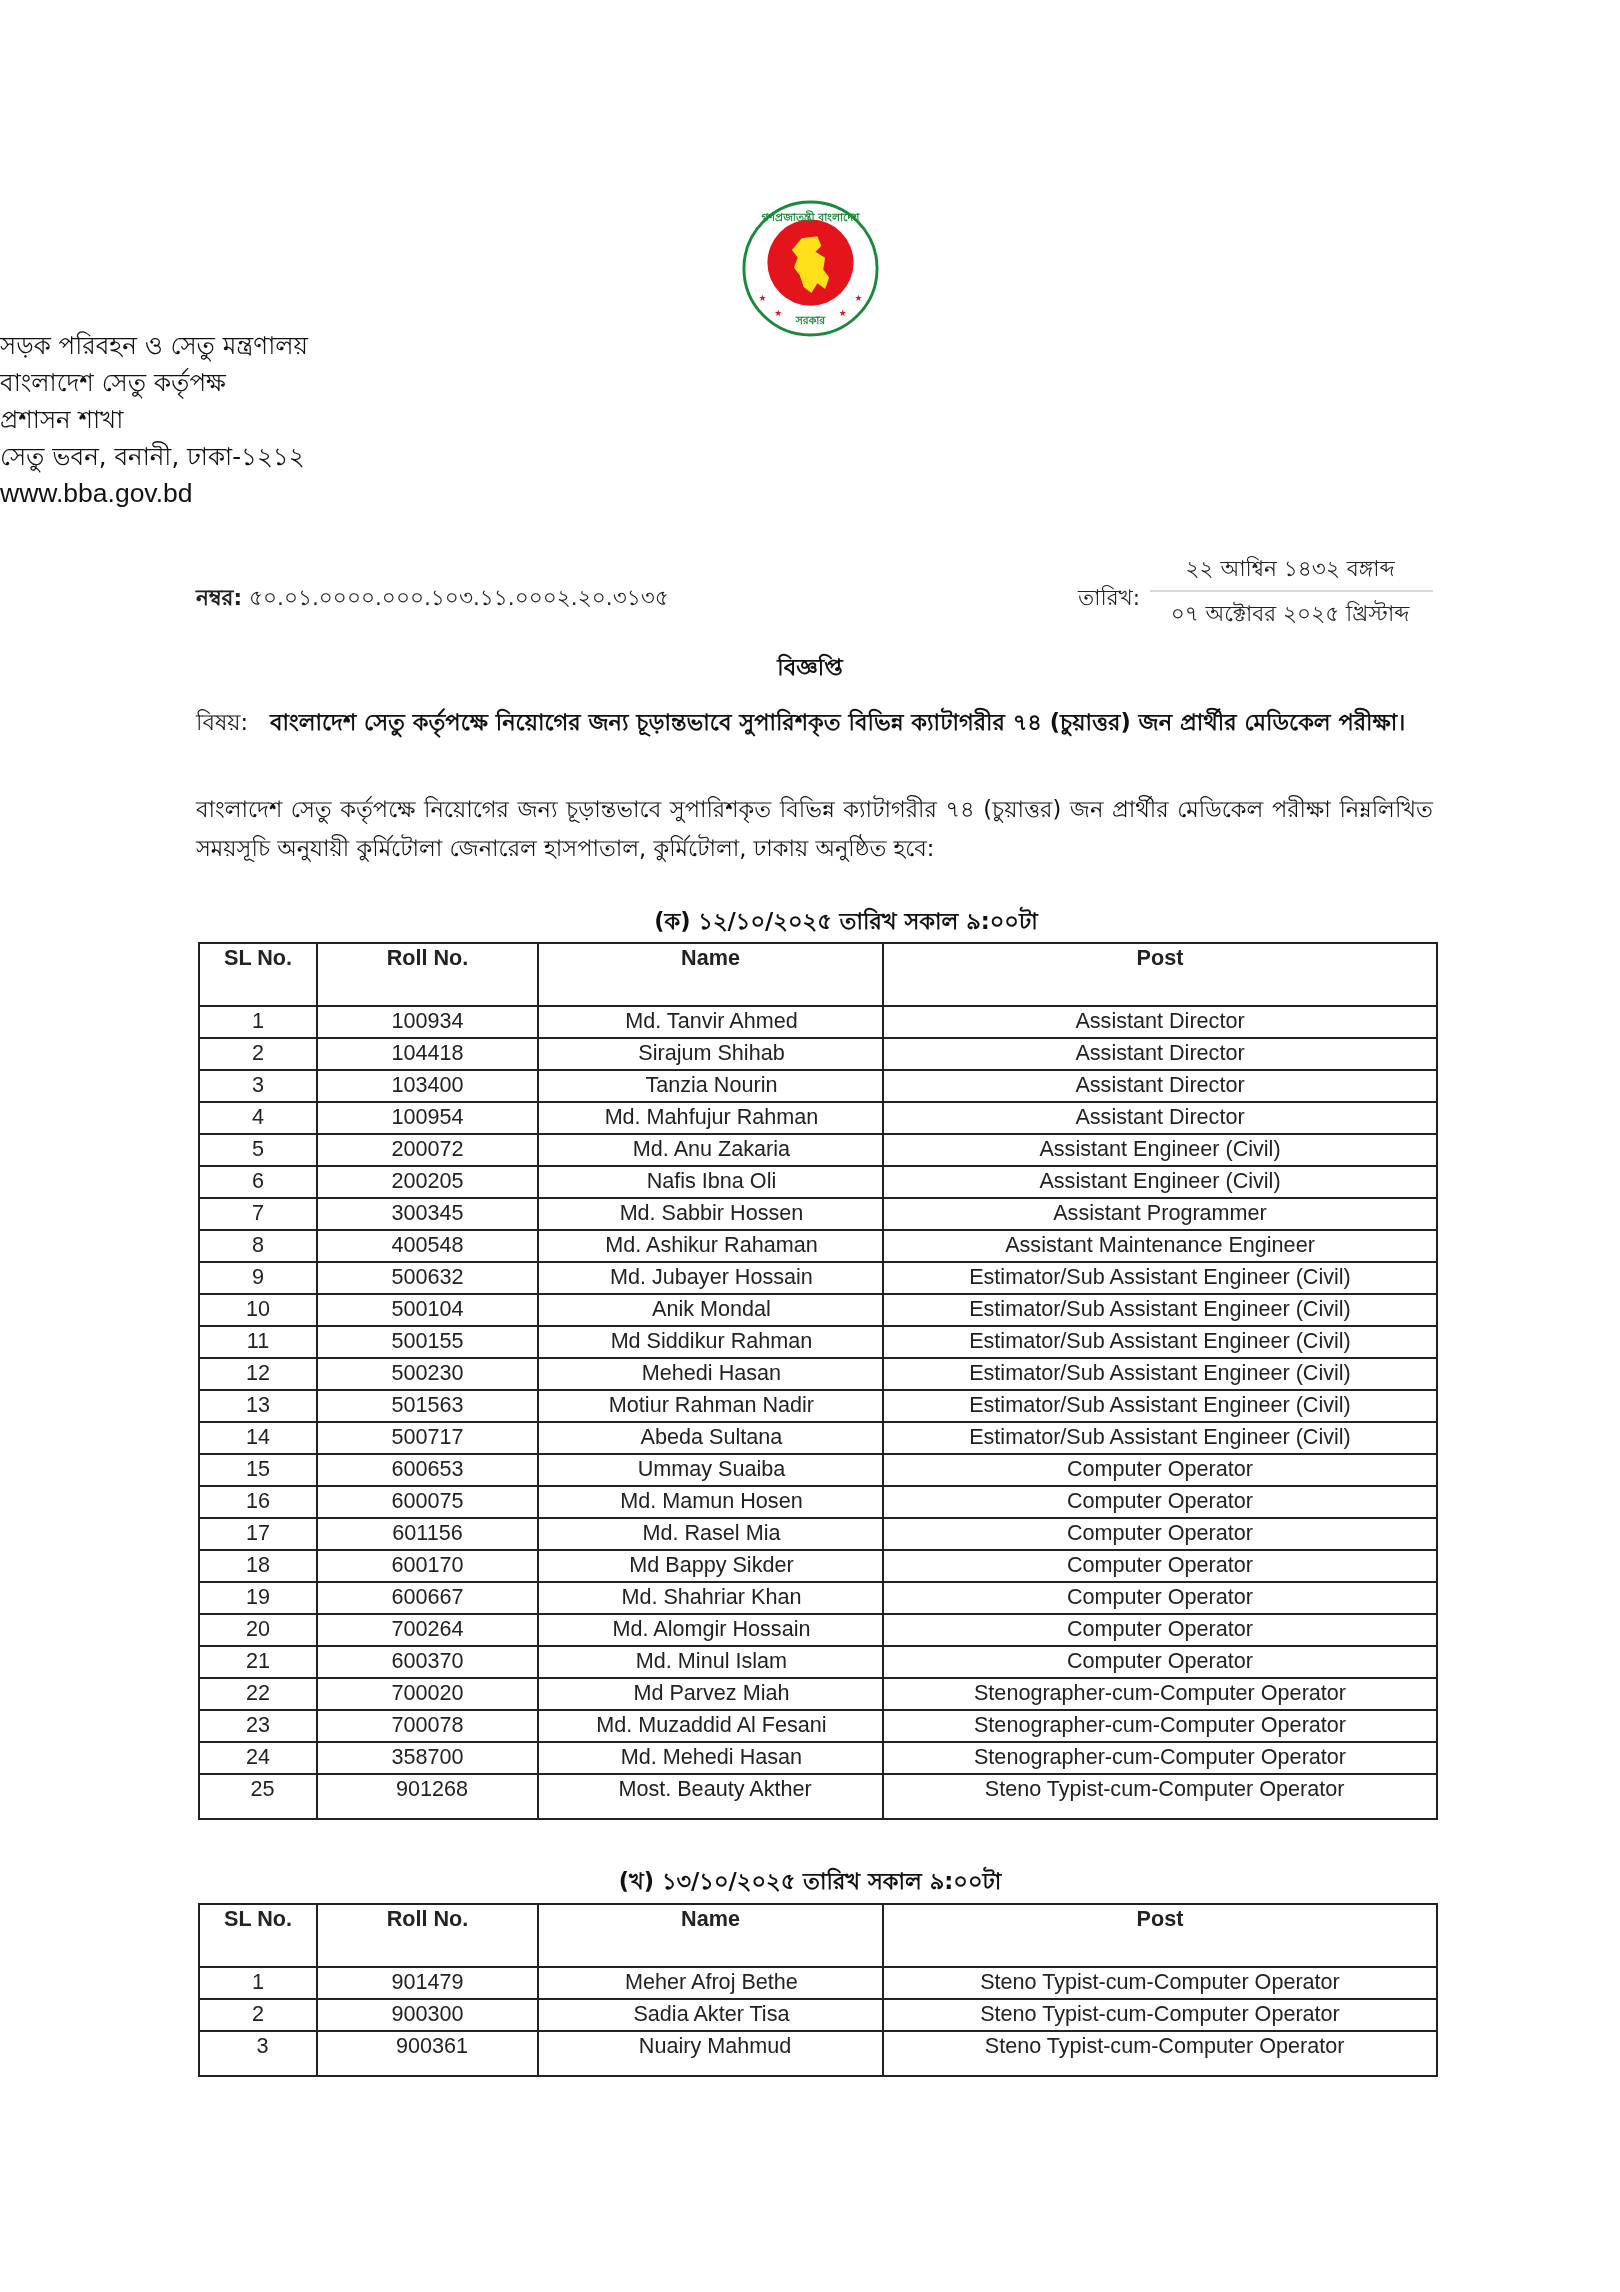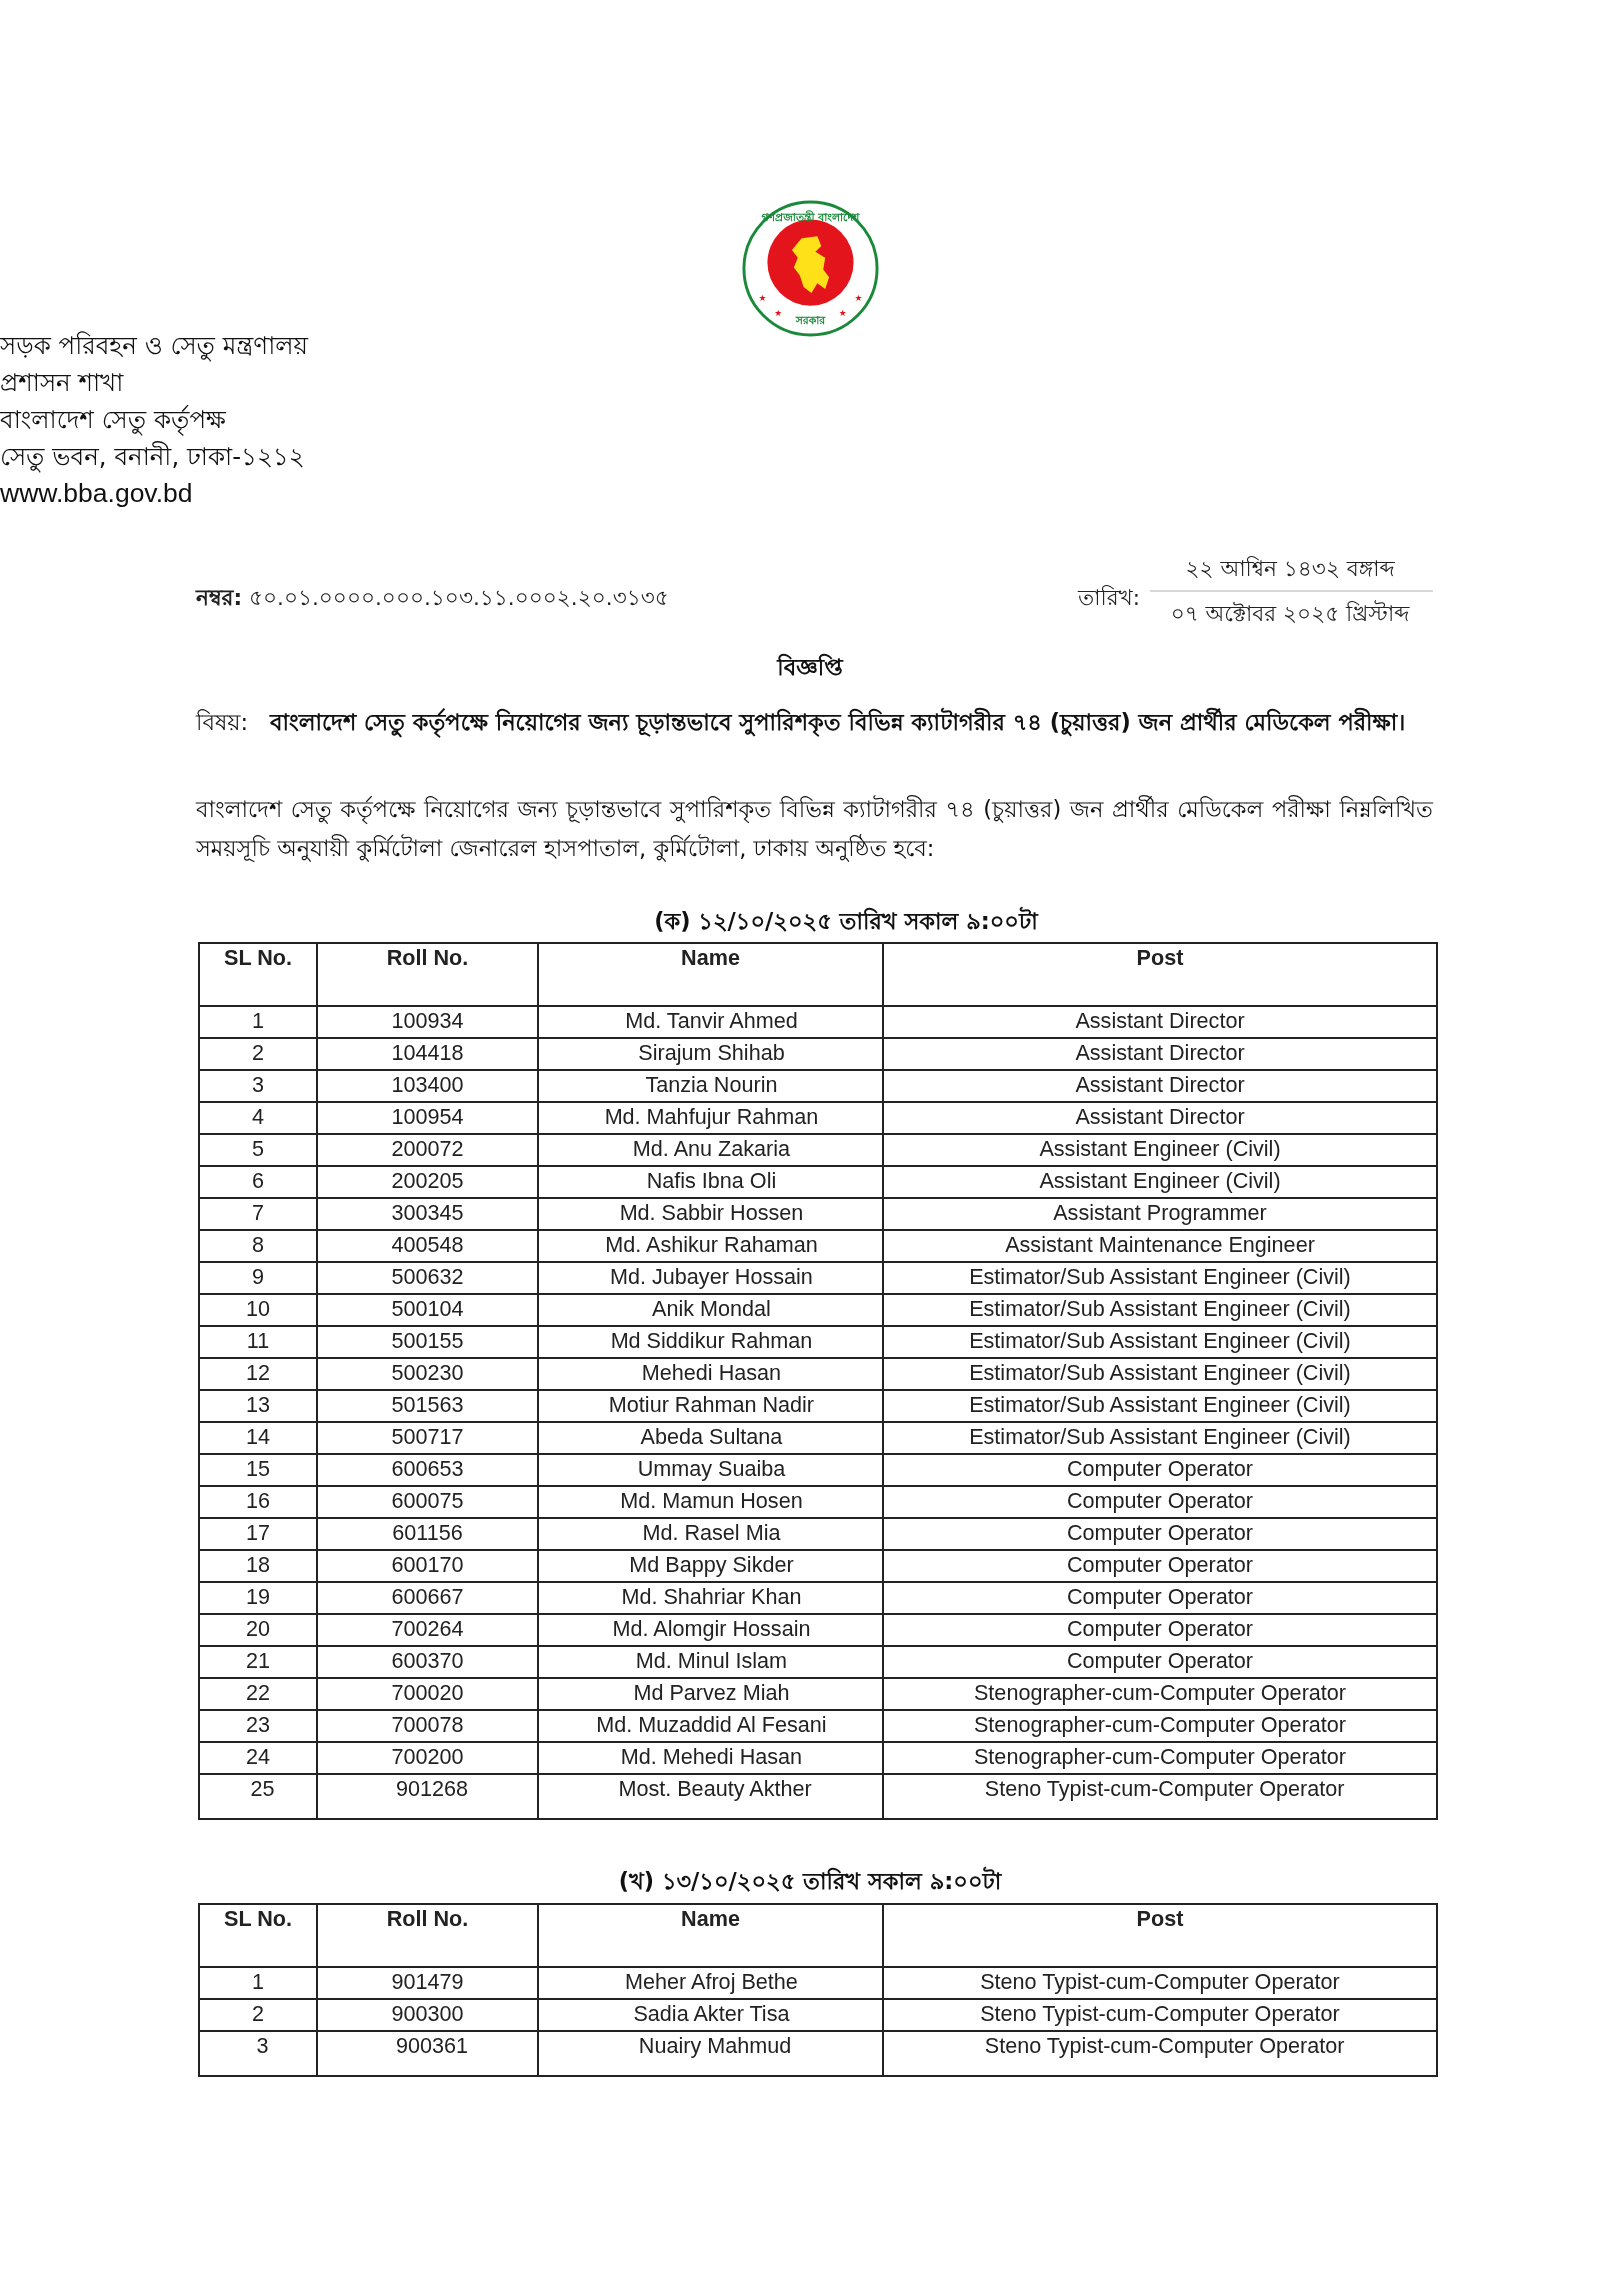--- a/index.html
+++ b/index.html
@@ -57,22 +57,22 @@
     <text x="71" y="22" font-size="11" fill="#1a8a3a" text-anchor="middle" font-family="DejaVu Sans, sans-serif" font-weight="bold">গণপ্রজাতন্ত্রী বাংলাদেশ</text>
     <text x="71" y="128" font-size="11" fill="#1a8a3a" text-anchor="middle" font-family="DejaVu Sans, sans-serif" font-weight="bold">সরকার</text>
     <text x="22" y="104" font-size="9" fill="#e3141b" text-anchor="middle">★</text>
     <text x="120" y="104" font-size="9" fill="#e3141b" text-anchor="middle">★</text>
     <text x="38" y="120" font-size="9" fill="#e3141b" text-anchor="middle">★</text>
     <text x="104" y="120" font-size="9" fill="#e3141b" text-anchor="middle">★</text>
   </svg>
 
   <div class="header-block">
     <div>সড়ক পরিবহন ও সেতু মন্ত্রণালয়</div>
+    <div>বাংলাদেশ সেতু কর্তৃপক্ষ</div>
     <div>প্রশাসন শাখা</div>
-    <div>বাংলাদেশ সেতু কর্তৃপক্ষ</div>
     <div>সেতু ভবন, বনানী, ঢাকা-১২১২</div>
     <div class="url">www.bba.gov.bd</div>
   </div>
 
   <div class="memo-no">
     <span class="lbl">নম্বর:</span>
     <span>৫০.০১.০০০০.০০০.১০৩.১১.০০০২.২০.৩১৩৫</span>
   </div>
 
   <div class="date-block">
@@ -241,21 +241,21 @@
           <td class="c">Stenographer-cum-Computer Operator</td>
         </tr>
         <tr>
           <td class="c">23</td>
           <td class="c">700078</td>
           <td class="l">Md. Muzaddid Al Fesani</td>
           <td class="c">Stenographer-cum-Computer Operator</td>
         </tr>
         <tr>
           <td class="c">24</td>
-          <td class="c">700200</td>
+          <td class="c">358700</td>
           <td class="l">Md. Mehedi Hasan</td>
           <td class="c">Stenographer-cum-Computer Operator</td>
         </tr>
         <tr class="last">
           <td class="c">25</td>
           <td class="c">901268</td>
           <td class="l">Most. Beauty Akther</td>
           <td class="c">Steno Typist-cum-Computer Operator</td>
         </tr>
       </tbody>

